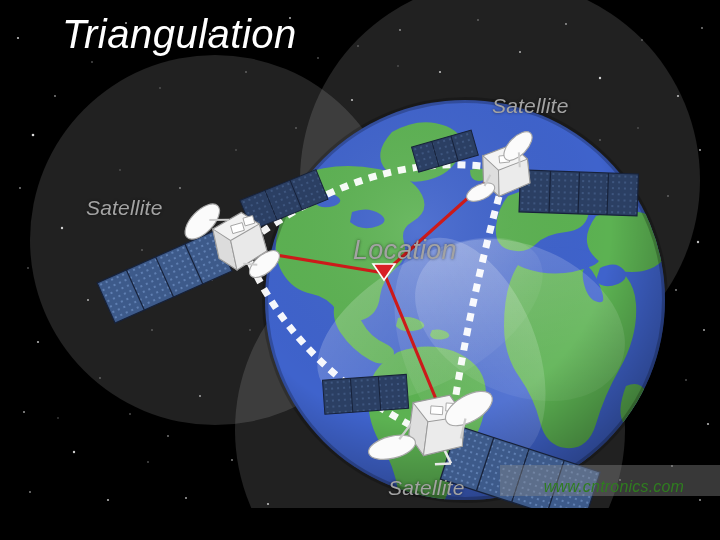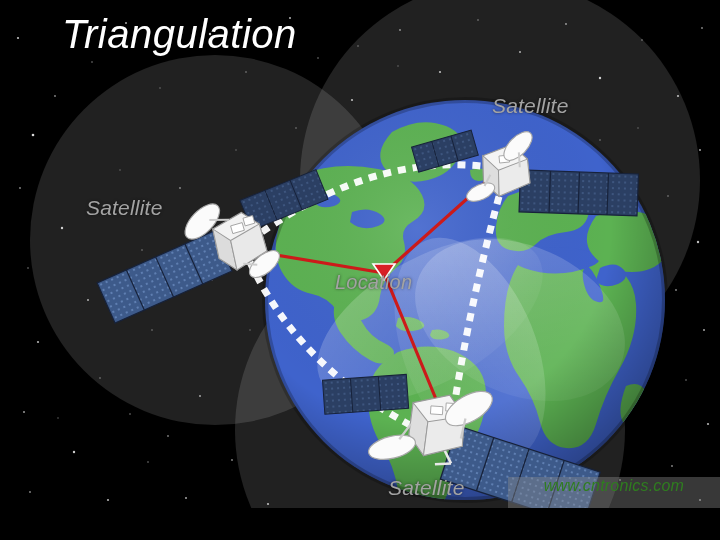--- a/index.html
+++ b/index.html
@@ -34,33 +34,34 @@
     left: 62px;
     top: 12px;
     font-size: 40px;
     font-weight: 300;
     letter-spacing: 0.5px;
     color: #ffffff;
   }
   #label-sat-left  { left: 86px;  top: 196px; font-size: 21px; }
   #label-sat-top   { left: 492px; top: 94px;  font-size: 21px; }
   #label-sat-bot   { left: 388px; top: 476px; font-size: 21px; }
-  #label-location  { left: 335px; top: 235px; font-size: 20px; margin-top: 36px; }
+  #label-location  { left: 353px; top: 235px; font-size: 27px; }
 
   
   #watermark {
     position: absolute;
     right: 0px;
-    bottom: 0px;
+    bottom: 12px;
     width: 212px;
     height: 31px;
     background: rgba(140,140,140,0.40);
     display: flex;
-    align-items: flex-start;
+    align-items: flex-end;
     justify-content: center;
+    padding-left: 8px;
   }
   #watermark span {
     color: #2f7d1f;
     font-size: 16px;
     font-family: "Liberation Sans", sans-serif;
     letter-spacing: 0.2px;
   }
 </style>
 </head>
 <body>

